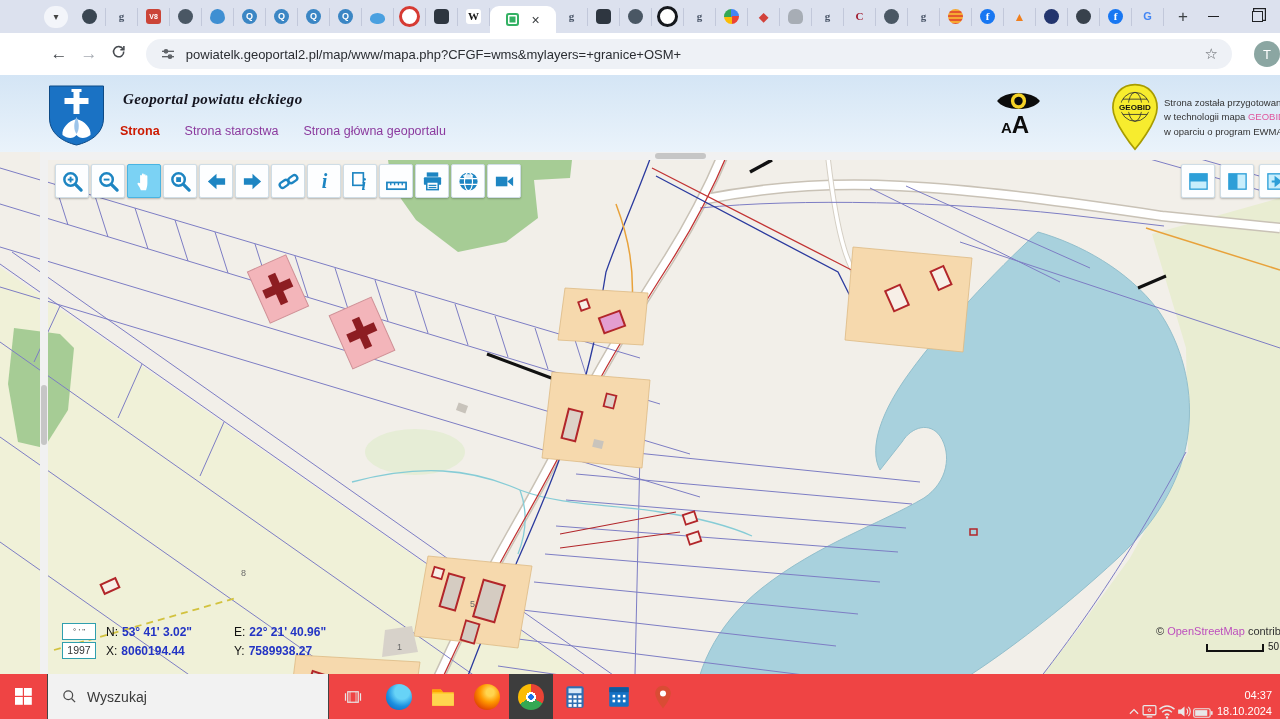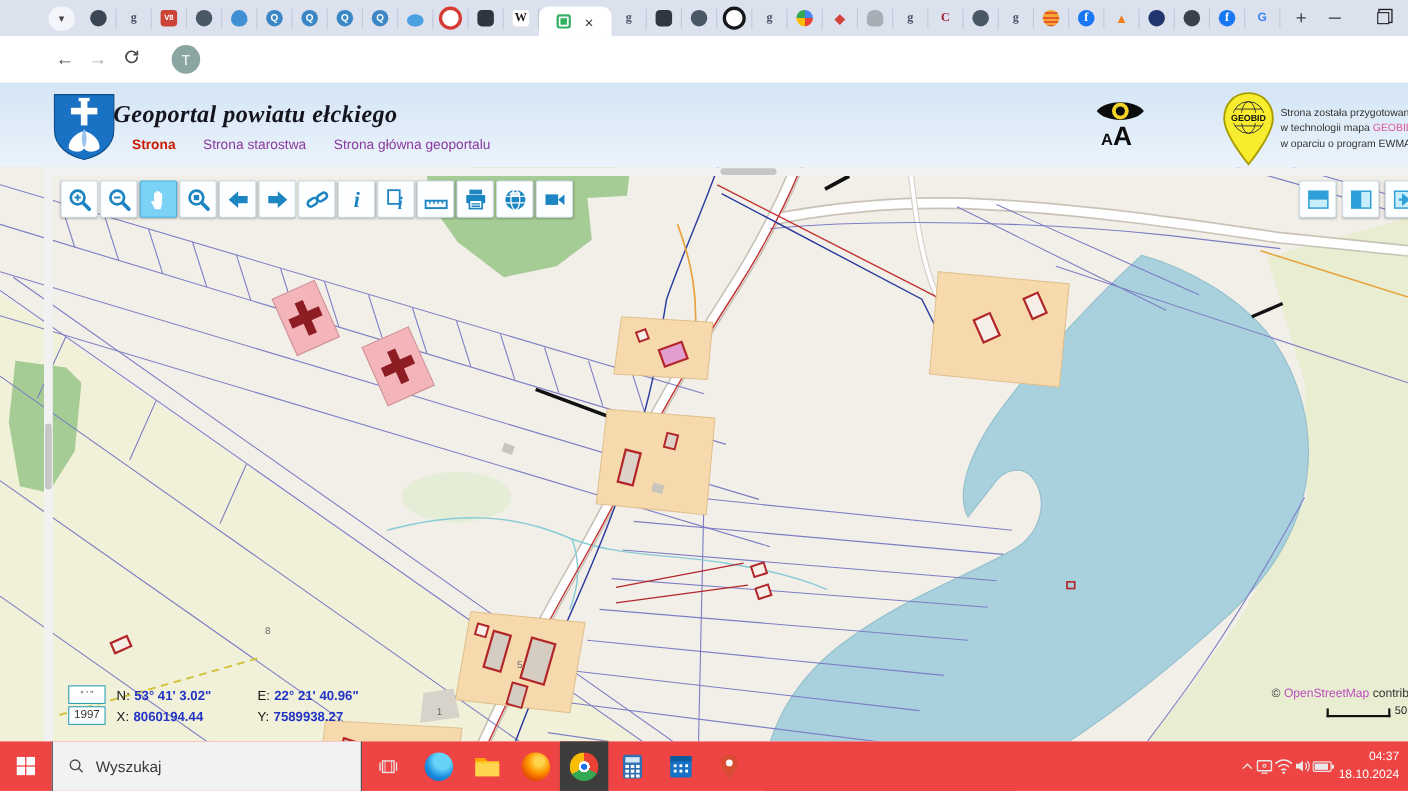--- a/index.html
+++ b/index.html
@@ -33,22 +33,22 @@
   .urlpill{margin-left:12px;width:1060px;height:30px;border-radius:15px;background:#eef1f6;
            display:flex;align-items:center;padding:0 14px;}
   .url{font-size:13px;color:#2a2d32;margin-left:10px;white-space:nowrap;overflow:hidden;}
   .star{margin-left:auto;font-size:15px;color:#5f6368;}
   .avatar{width:26px;height:26px;border-radius:50%;background:#8ba6a2;color:#fff;margin-left:22px;
           display:flex;align-items:center;justify-content:center;font-size:13px;}
   
   .siteheader{position:absolute;top:75px;left:0;right:0;height:77px;
               background:linear-gradient(#d4e5f5,#eaf3fb);overflow:hidden;border-bottom:1px solid #b9cada;}
   .crest{position:absolute;left:47px;top:9px;}
-  .htitle{position:absolute;left:103px;top:16px;font-family:"Liberation Serif",serif;
-          font-style:italic;font-weight:bold;font-size:22px;color:#14141f;letter-spacing:.4px;}
+  .htitle{position:absolute;left:123px;top:16px;font-family:"Liberation Serif",serif;
+          font-style:italic;font-weight:bold;font-size:15px;color:#14141f;letter-spacing:.4px;}
   .hlinks{position:absolute;left:120px;top:49px;display:flex;gap:25px;font-size:12.5px;font-weight:bold;}
   .hlink-pomoc{color:#cc1a00;}
   .hlink{color:#8b3a9e;font-weight:normal;}
   .eye{position:absolute;left:995px;top:13px;}
   .aa{position:absolute;left:1001px;top:36px;color:#0c0c0c;font-weight:bold;}
   .aa .a1{font-size:15px;} .aa .a2{font-size:24px;}
   .gpin{position:absolute;left:1108px;top:8px;}
   .gtext{position:absolute;left:1164px;top:21px;width:116px;font-size:9.5px;color:#333;
          line-height:1.5;white-space:nowrap;overflow:hidden;}
   .gtext .geobid-link{color:#e0559d;}
@@ -89,21 +89,21 @@
   .tview{width:48px;display:flex;align-items:center;justify-content:center;}
   .apps{display:flex;}
   .app{width:44px;display:flex;align-items:center;justify-content:center;}
   .app.active{background:#3d3d3d;}
   .appicon{width:26px;height:26px;display:block;}
   .edge-ic{border-radius:50%;background:radial-gradient(circle at 62% 30%,#67d3f7 0 30%,#1b8fe0 60%,#0a59b4 100%);}
   .firefox-ic{border-radius:50%;background:radial-gradient(circle at 62% 32%,#ffd54f 0 16%,#ff9800 42%,#e65100 72%,#b3251b 100%);}
   .chrome-ic{border-radius:50%;background:
       radial-gradient(circle,#1a73e8 0 15%,#fff 16% 27%,rgba(0,0,0,0) 28%),
       conic-gradient(#ea4335 0 33%,#34a853 0 66%,#fbbc05 0 100%);}
-  .tray{margin-left:auto;display:flex;align-items:center;gap:0;padding-right:8px;}
+  .tray{margin-left:auto;display:flex;align-items:flex-end;gap:0;padding-right:8px;}
   .clock{text-align:right;color:#fff;font-size:11px;line-height:1.4;margin-left:4px;}
 </style>
 </head>
 <body>
 
 <div class="screen">
 
   <div class="tabstrip">
     <div class="tab-chevron">▾</div>
     <div id="tabs" style="display:flex;align-items:center;height:33px;margin-left:6px;">
@@ -219,20 +219,32 @@
 
   <div class="addrbar">
     <span class="nav back">←</span>
     <span class="nav fwd">→</span>
     <span class="nav">
       <svg width="17" height="17" viewBox="0 0 24 24">
         <path d="M18.4 8.6A7.2 7.2 0 1 0 19.4 12" fill="none" stroke="#474b50" stroke-width="2.2"></path>
         <path d="M19.6 4.4 v5 h-5" fill="none" stroke="#474b50" stroke-width="2.2"></path>
       </svg>
     </span>
+    <div class="urlpill">
+      <svg width="16" height="16" viewBox="0 0 24 24">
+        <g stroke="#5f6368" stroke-width="2" fill="#5f6368">
+          <line x1="3" y1="8" x2="21" y2="8"></line>
+            <circle cx="9" cy="8" r="2.6"></circle>
+          <line x1="3" y1="16" x2="21" y2="16"></line>
+            <circle cx="15" cy="16" r="2.6"></circle>
+        </g>
+      </svg>
+      <span class="url">powiatelk.geoportal2.pl/map/www/mapa.php?CFGF=wms&amp;mylayers=+granice+OSM+</span>
+      <span class="star">☆</span>
+    </div>
     <span class="avatar">T</span>
   </div>
 
   <div class="siteheader">
     <svg class="crest" width="59" height="62" viewBox="0 0 58 62">
       <path d="M2 2 H56 V34 C56 50 42 58 29 61 C16 58 2 50 2 34 Z" fill="#1a72c4" stroke="#0d4a86"></path>
       <g fill="#fff">
         <rect x="26" y="7" width="6" height="23"></rect>
         <rect x="17" y="14" width="24" height="6"></rect>
         <rect x="24" y="5" width="10" height="3"></rect>

